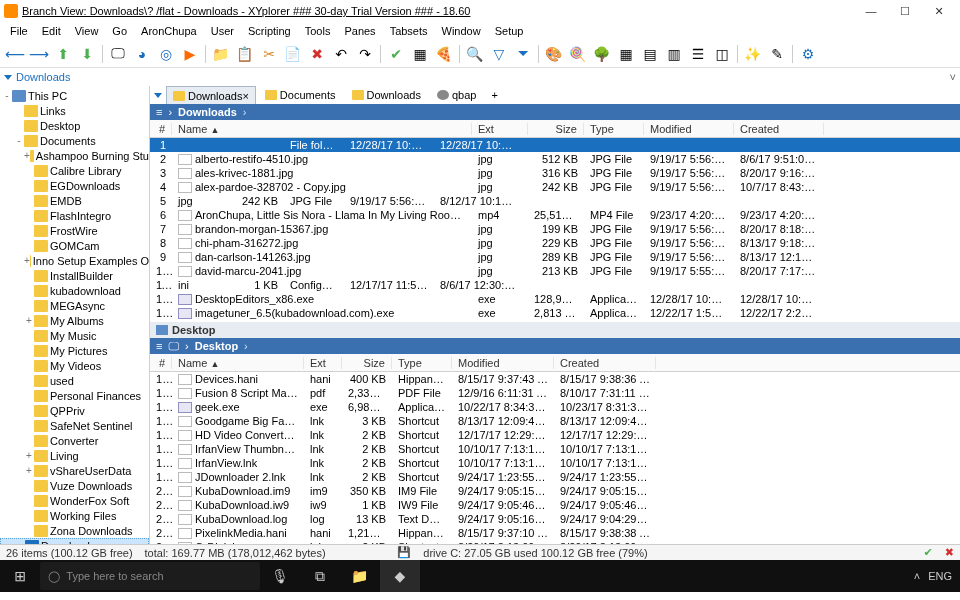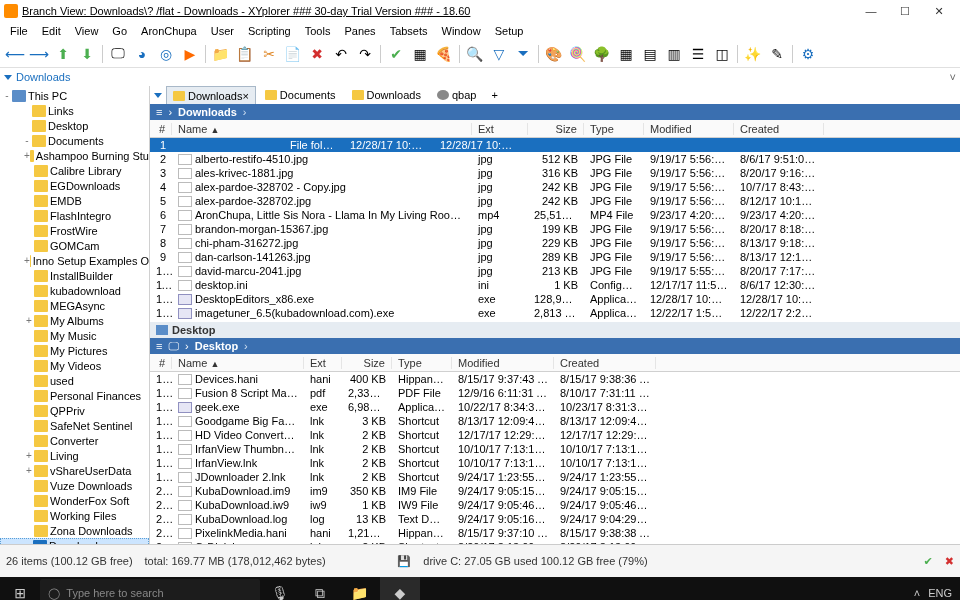--- a/index.html
+++ b/index.html
@@ -14,21 +14,21 @@
 .toolbar { height: 28px; display: flex; align-items: center; padding: 2px 4px; gap: 2px; border-bottom: 1px solid #e0e0e0; }
 .tbtn { width: 22px; height: 22px; display: inline-flex; align-items: center; justify-content: center; font-size: 14px; }
 .tsep { width: 1px; height: 18px; background: #ccc; margin: 0 2px; }
 .crumb-top { height: 18px; display: flex; align-items: center; padding: 0 4px; color: #1a6fbf; }
 .main { display: flex; height: 458px; }
 .tree { width: 150px; border-right: 1px solid #d0d0d0; overflow: hidden; background: #fff; padding-top: 2px; }
 .tree-item { display: flex; align-items: center; height: 15px; white-space: nowrap; padding-left: 2px; }
 .tree-item .tw { width: 10px; text-align: center; color: #777; font-size: 10px; }
 .tree-item .ic { width: 14px; height: 12px; margin-right: 2px; background: #f5c842; border-radius: 1px; display: inline-block; }
 .tree-item.sel { background: #cce5ff; border: 1px dotted #5a9fd6; height: 16px; }
-.tree-item.lvl1 { padding-left: 22px; }
+.tree-item.lvl1 { padding-left: 14px; }
 .tree-item.lvl2 { padding-left: 24px; }
 .right { flex: 1; display: flex; flex-direction: column; }
 .tabs { height: 18px; display: flex; align-items: center; padding: 0 4px; gap: 2px; }
 .tab { display: flex; align-items: center; padding: 0 6px; height: 18px; border: 1px solid transparent; }
 .tab.active { background: #e6ecf2; border: 1px solid #a8b8c8; border-bottom: none; }
 .tab .ic { width: 12px; height: 10px; background: #f5c842; margin-right: 3px; border-radius: 1px; }
 .tab.person .ic { background: #888; border-radius: 50%; }
 .pane { flex: 1; display: flex; flex-direction: column; overflow: hidden; }
 .pane-crumb { height: 16px; background: #3a6fb0; color: #fff; display: flex; align-items: center; padding: 0 6px; gap: 6px; font-size: 11px; }
 .pane-crumb .sep { color: #cfe0f2; }
@@ -52,21 +52,21 @@
 
 .p2 .c-idx { width: 22px; text-align: right; }
 .p2 .c-name { width: 132px; }
 .p2 .c-ext { width: 38px; }
 .p2 .c-size { width: 50px; text-align: right; }
 .p2 .c-type { width: 60px; }
 .p2 .c-mod { width: 102px; }
 .p2 .c-created { width: 102px; }
 .pane-label { height: 16px; background: #e6ecf2; color: #333; display: flex; align-items: center; padding: 0 6px; font-weight: 600; }
 .pane-label .ic { width: 12px; height: 10px; margin-right: 4px; background: #5a8dc8; }
-.statusbar { height: 33px; border-top: 1px solid #ccc; display: flex; align-items: center; padding: 0 6px; gap: 12px; background: #f5f5f5; }
+.statusbar { height: 16px; border-top: 1px solid #ccc; display: flex; align-items: center; padding: 0 6px; gap: 12px; background: #f5f5f5; }
 .statusbar .seg { color: #333; }
 .taskbar { height: 32px; background: #101010; color: #ccc; display: flex; align-items: center; padding: 0 0; gap: 0; }
 .taskbar .tb-item { width: 40px; height: 32px; display: flex; align-items: center; justify-content: center; font-size: 14px; }
 .taskbar .search { flex: 0 0 220px; height: 28px; background: #1c1c1c; display: flex; align-items: center; padding: 0 8px; gap: 6px; color: #888; border-radius: 2px; }
 .taskbar .tray { margin-left: auto; display: flex; align-items: center; gap: 8px; padding: 0 8px; }
 .arrow-dn { width: 0; height: 0; border-left: 4px solid transparent; border-right: 4px solid transparent; border-top: 5px solid #1a6fbf; display: inline-block; margin-right: 4px; }
 </style>
 </head>
 <body>
 
@@ -374,21 +374,20 @@
             <span class="cell c-idx">4</span>
             <span class="cell c-name"><span class="fic"></span>alex-pardoe-328702 - Copy.jpg</span>
             <span class="cell c-ext">jpg</span>
             <span class="cell c-size">242 KB</span>
             <span class="cell c-type">JPG File</span>
             <span class="cell c-mod">9/19/17 5:56:07 PM</span>
             <span class="cell c-created">10/7/17 8:43:30 PM</span>
           </div>
           <div class="row">
             <span class="cell c-idx">5</span>
-            <span class="cell c-name"><span class="fic"></span>alex-pardoe-328702.jpg</span>
             <span class="cell c-ext">jpg</span>
             <span class="cell c-size">242 KB</span>
             <span class="cell c-type">JPG File</span>
             <span class="cell c-mod">9/19/17 5:56:07 PM</span>
             <span class="cell c-created">8/12/17 10:18:57 …</span>
           </div>
           <div class="row">
             <span class="cell c-idx">6</span>
             <span class="cell c-name"><span class="fic"></span>AronChupa, Little Sis Nora - Llama In My Living Room.mp4</span>
             <span class="cell c-ext">mp4</span>
@@ -428,21 +427,20 @@
             <span class="cell c-idx">10</span>
             <span class="cell c-name"><span class="fic"></span>david-marcu-2041.jpg</span>
             <span class="cell c-ext">jpg</span>
             <span class="cell c-size">213 KB</span>
             <span class="cell c-type">JPG File</span>
             <span class="cell c-mod">9/19/17 5:55:52 PM</span>
             <span class="cell c-created">8/20/17 7:17:39 PM</span>
           </div>
           <div class="row">
             <span class="cell c-idx">11</span>
-            <span class="cell c-name"><span class="fic"></span>desktop.ini</span>
             <span class="cell c-ext">ini</span>
             <span class="cell c-size">1 KB</span>
             <span class="cell c-type">Configurati…</span>
             <span class="cell c-mod">12/17/17 11:50:07 …</span>
             <span class="cell c-created">8/6/17 12:30:31 PM</span>
           </div>
           <div class="row">
             <span class="cell c-idx">12</span>
             <span class="cell c-name"><span class="fic exe"></span>DesktopEditors_x86.exe</span>
             <span class="cell c-ext">exe</span>

